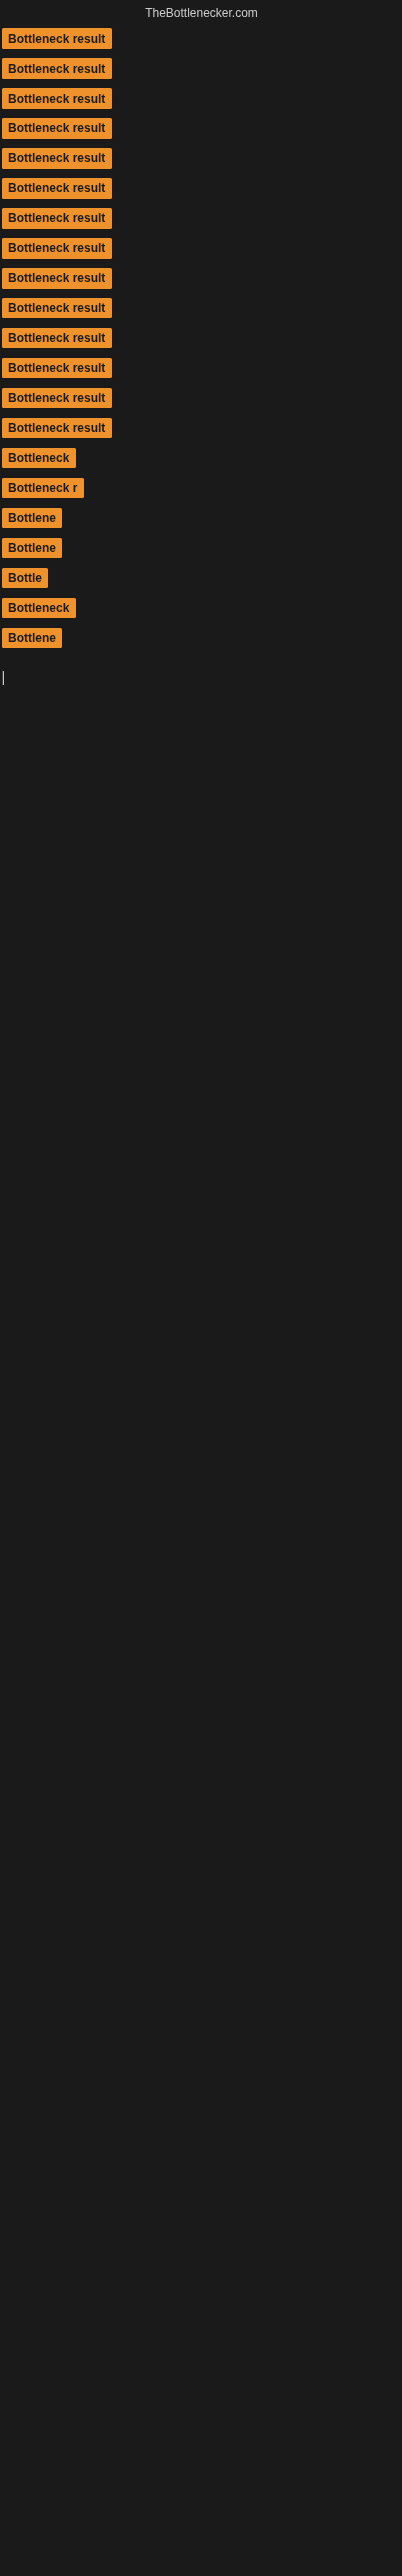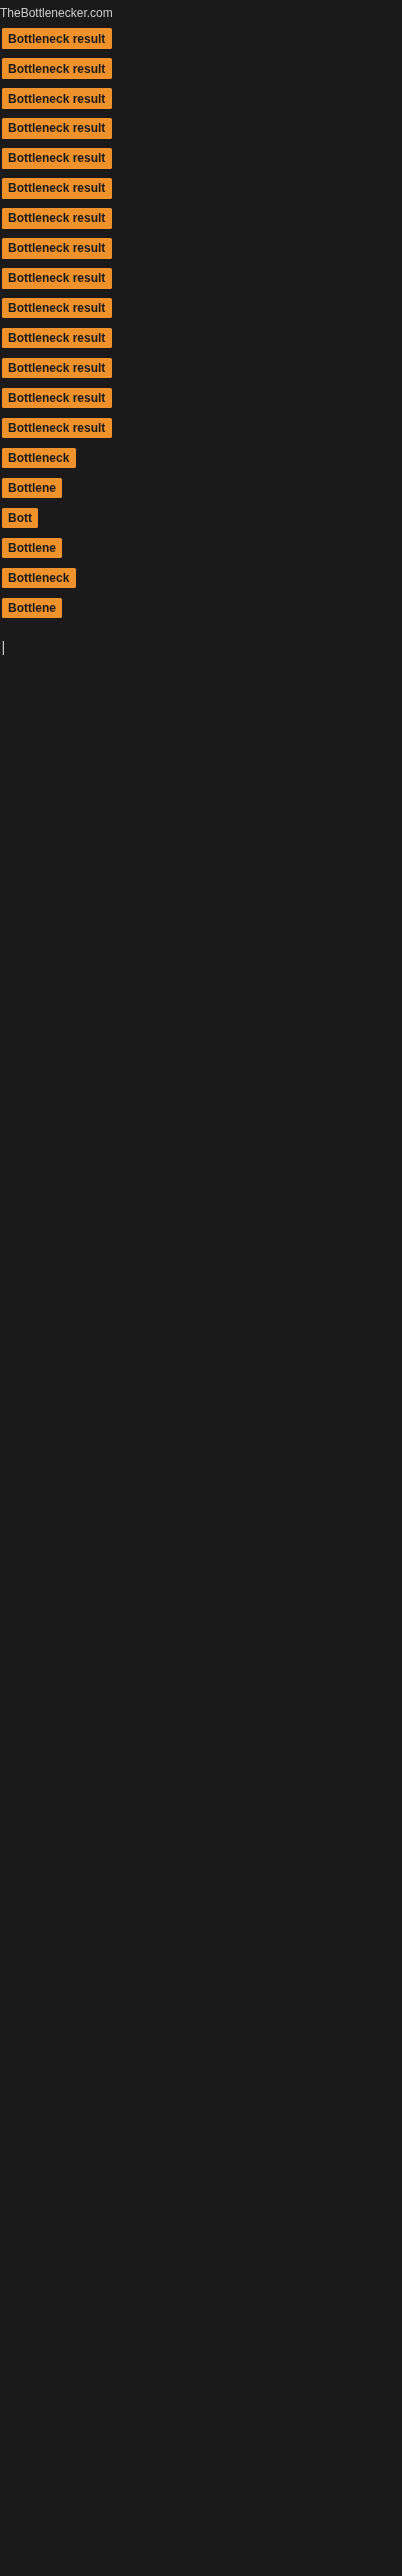--- a/index.html
+++ b/index.html
@@ -8,21 +8,21 @@
       box-sizing: border-box;
     }
     body {
       width: 403px;
       min-height: 2576px;
       background-color: #1a1a1a;
       font-family: Arial, sans-serif;
       position: relative;
     }
     .site-header {
-      text-align: left;
+      text-align: center;
       padding: 6.4px 0 3.2px 0;
       color: #cccccc;
       font-size: 12px;
       font-weight: normal;
     }
     .bottleneck-item {
       display: flex;
       align-items: center;
       margin: 0 0 0 1.6px;
       padding: 4.8px 0;
@@ -96,27 +96,30 @@
     <div class="bottleneck-item">
       <span class="bottleneck-badge" style="max-width: 137px;">Bottleneck result</span>
     </div>
     <div class="bottleneck-item">
       <span class="bottleneck-badge" style="max-width: 137px;">Bottleneck result</span>
     </div>
     <div class="bottleneck-item">
       <span class="bottleneck-badge" style="max-width: 85px;">Bottleneck</span>
     </div>
     <div class="bottleneck-item">
+      <span class="bottleneck-badge" style="max-width: 97px;">Bottleneck r</span>
+    </div>
+    <div class="bottleneck-item">
       <span class="bottleneck-badge" style="max-width: 71px;">Bottlene</span>
     </div>
     <div class="bottleneck-item">
-      <span class="bottleneck-badge" style="max-width: 39px;">Bott</span>
+      <span class="bottleneck-badge" style="max-width: 71px;">Bottlene</span>
     </div>
     <div class="bottleneck-item">
-      <span class="bottleneck-badge" style="max-width: 71px;">Bottlene</span>
+      <span class="bottleneck-badge" style="max-width: 55px;">Bottle</span>
     </div>
     <div class="bottleneck-item">
       <span class="bottleneck-badge" style="max-width: 85px;">Bottleneck</span>
     </div>
     <div class="bottleneck-item">
       <span class="bottleneck-badge" style="max-width: 71px;">Bottlene</span>
     </div>
   </div>
 
 <div class="cursor-line"></div>

